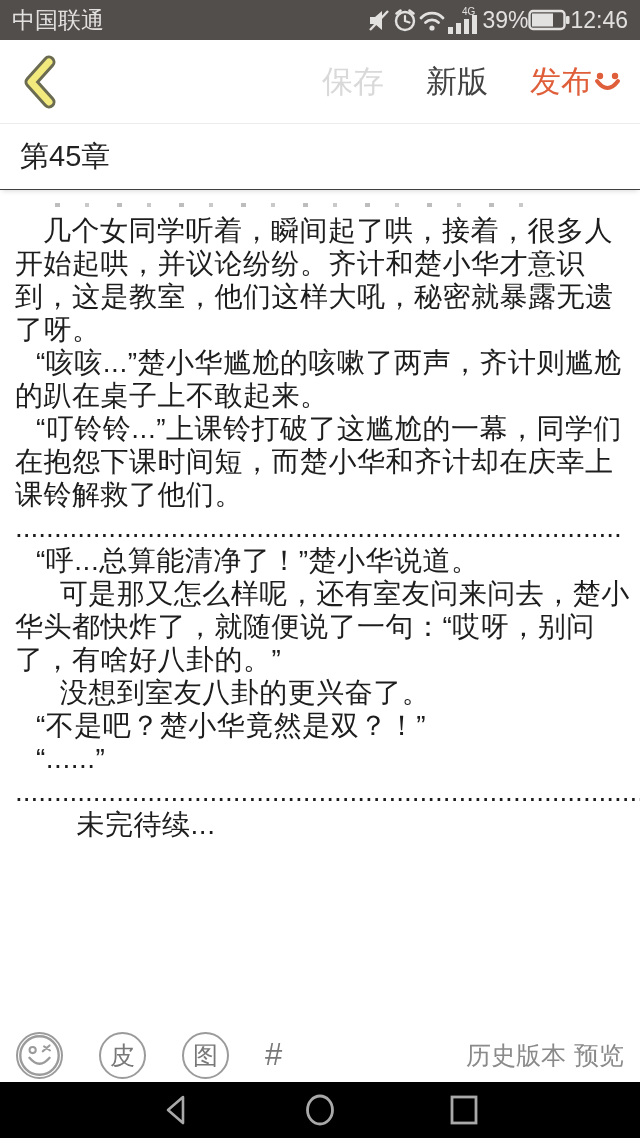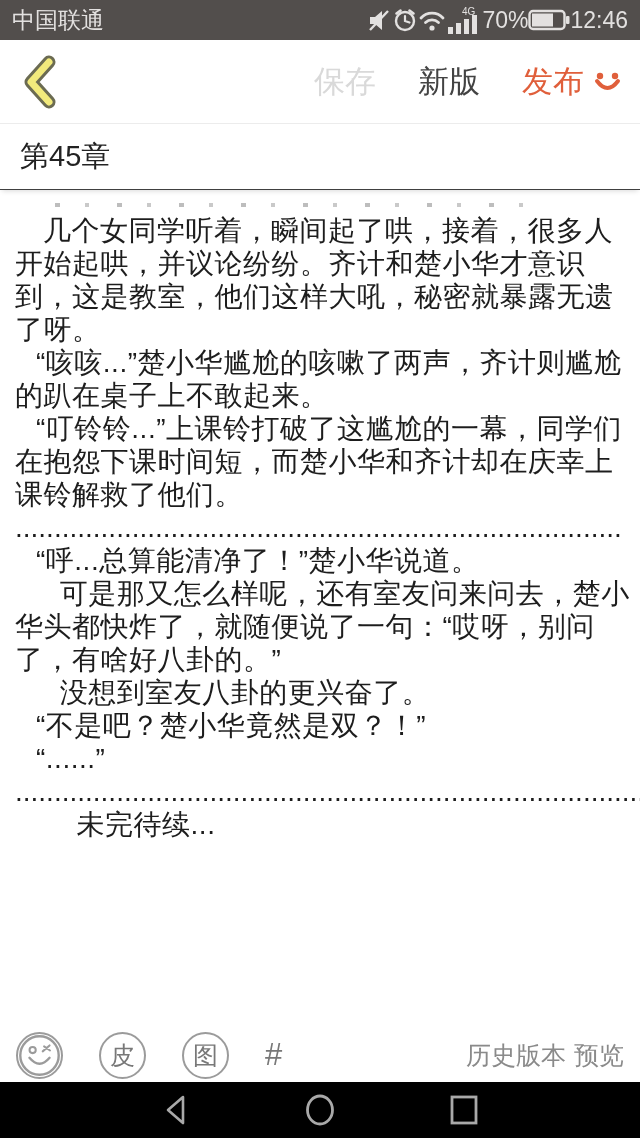--- a/index.html
+++ b/index.html
@@ -21,21 +21,21 @@
   
   .nav-bar {
     height:84px; background:#fff; border-bottom:1px solid #ececec;
     display:flex; align-items:center; padding:0 18px; flex:none;
   }
   .back-btn { background:none; border:none; width:46px; height:56px; cursor:pointer; display:flex; align-items:center; }
   .nav-title { font-size:31px; color:#4e4e4e; margin-left:68px; letter-spacing:1px; cursor:pointer; }
   .nav-actions { margin-left:auto; display:flex; align-items:center; gap:42px; font-size:31px; }
   .save-btn { color:#d9d9d9; cursor:pointer; }
   .newver-btn { color:#434343; cursor:pointer; }
-  .publish-btn { color:#e05f3b; display:flex; align-items:center; gap:8px; cursor:pointer; }
+  .publish-btn { color:#e05f3b; display:flex; align-items:center; cursor:pointer; }
   
   .chapter-row {
     height:66px; display:flex; align-items:center; padding:0 20px;
     font-size:29px; color:#222; border-bottom:1px solid #404040;
     box-shadow:0 3px 5px -2px rgba(0,0,0,.15); flex:none;
     position:relative; z-index:2; background:#fff;
   }
   
   .editor {
     flex:1; padding:8px 6px 0 15px; overflow:hidden;
@@ -97,21 +97,21 @@
         <path d="M7.5 14.5 A9.5 9.5 0 0 1 20.5 14.5" fill="none" stroke="#e3e1e0" stroke-width="2.8" stroke-linecap="round"></path>
         <circle cx="14" cy="20" r="2.6" fill="#e3e1e0"></circle>
       </svg>
       <svg width="36" height="28" viewBox="0 0 36 28">
         <text x="16" y="9" font-size="10" fill="#e3e1e0" font-family="sans-serif">4G</text>
         <rect x="2" y="21" width="5" height="7" fill="#e3e1e0"></rect>
         <rect x="10" y="17" width="5" height="11" fill="#e3e1e0"></rect>
         <rect x="18" y="13" width="5" height="15" fill="#e3e1e0"></rect>
         <rect x="26" y="9" width="5" height="19" fill="#e3e1e0"></rect>
       </svg>
-      <span>70%</span>
+      <span>39%</span>
       <svg width="42" height="24" viewBox="0 0 42 24">
         <rect x="1.5" y="3" width="35" height="18" rx="3.5" fill="none" stroke="#e3e1e0" stroke-width="2.4"></rect>
         <rect x="4" y="5.5" width="21" height="13" fill="#e3e1e0"></rect>
         <rect x="38" y="8" width="3.5" height="8" rx="1" fill="#e3e1e0"></rect>
       </svg>
       <span>12:46</span>
     </div>
   </header>
 
   <nav class="nav-bar">

